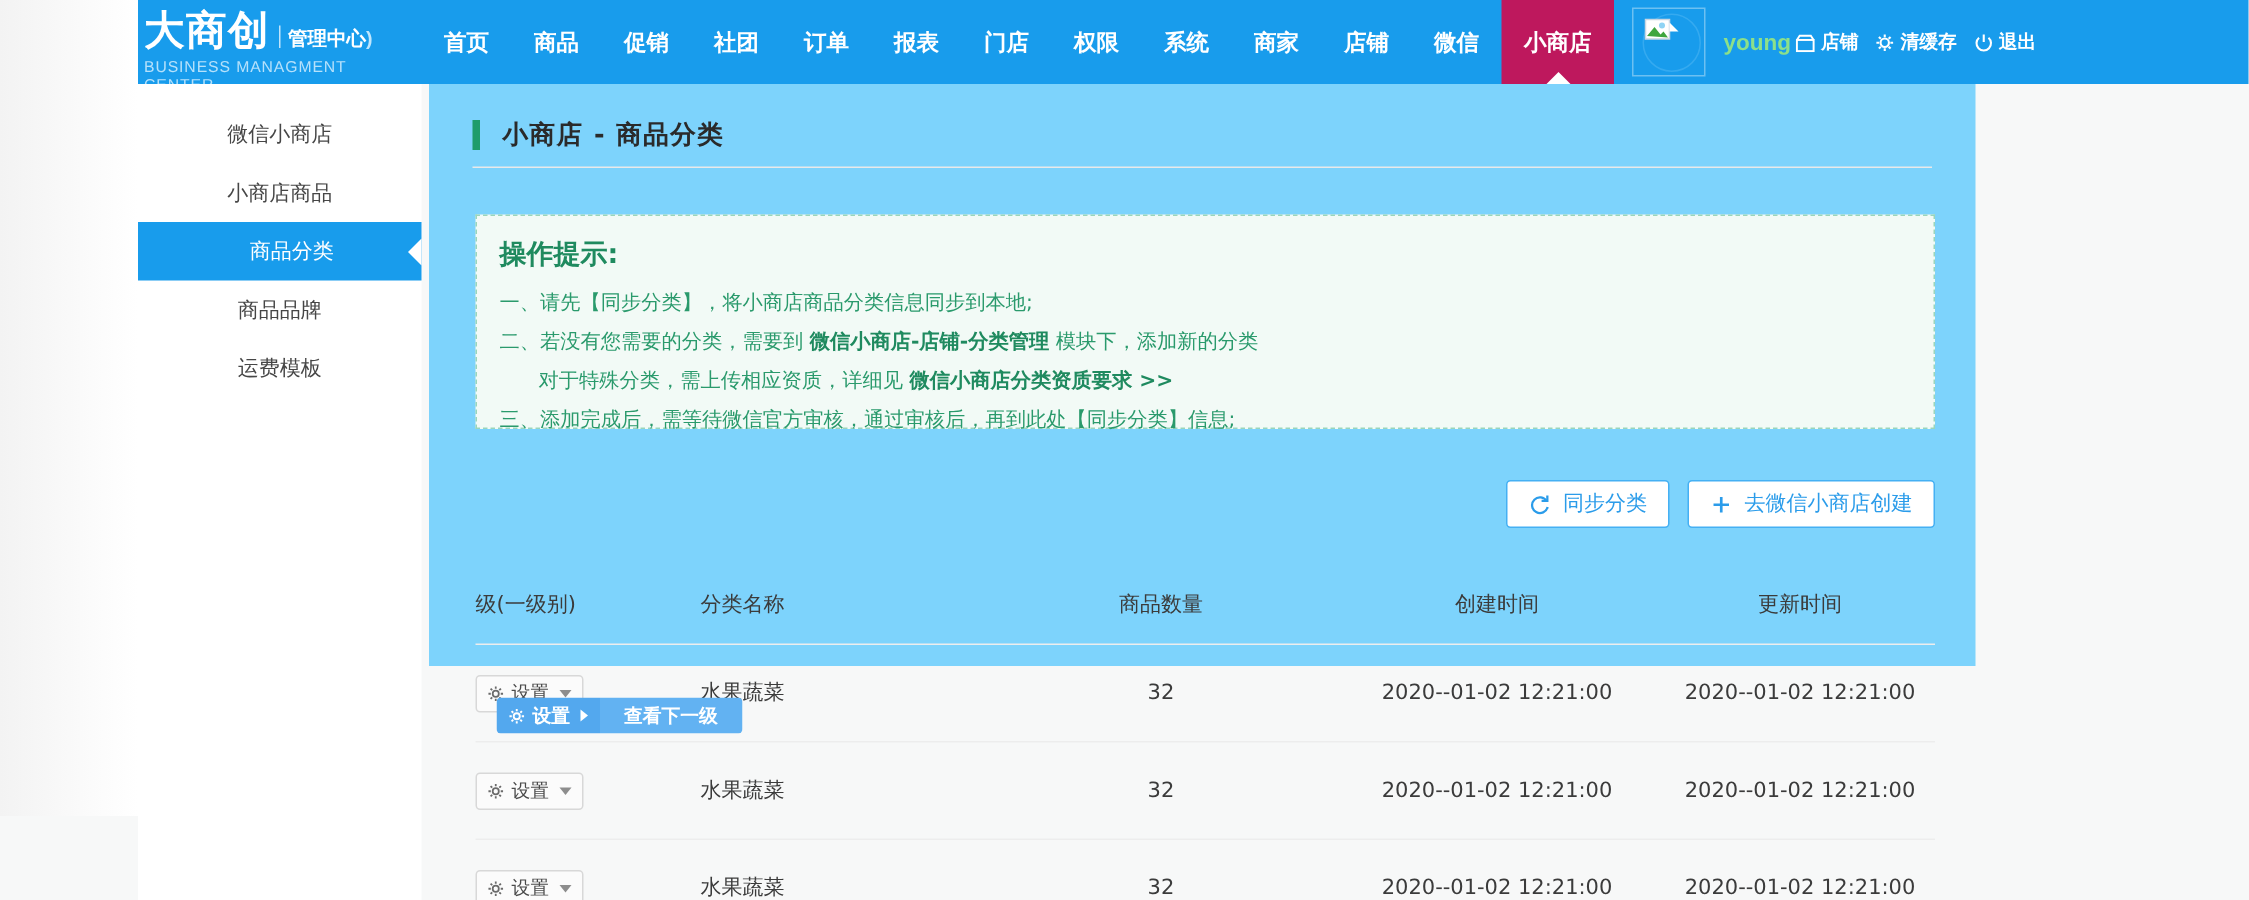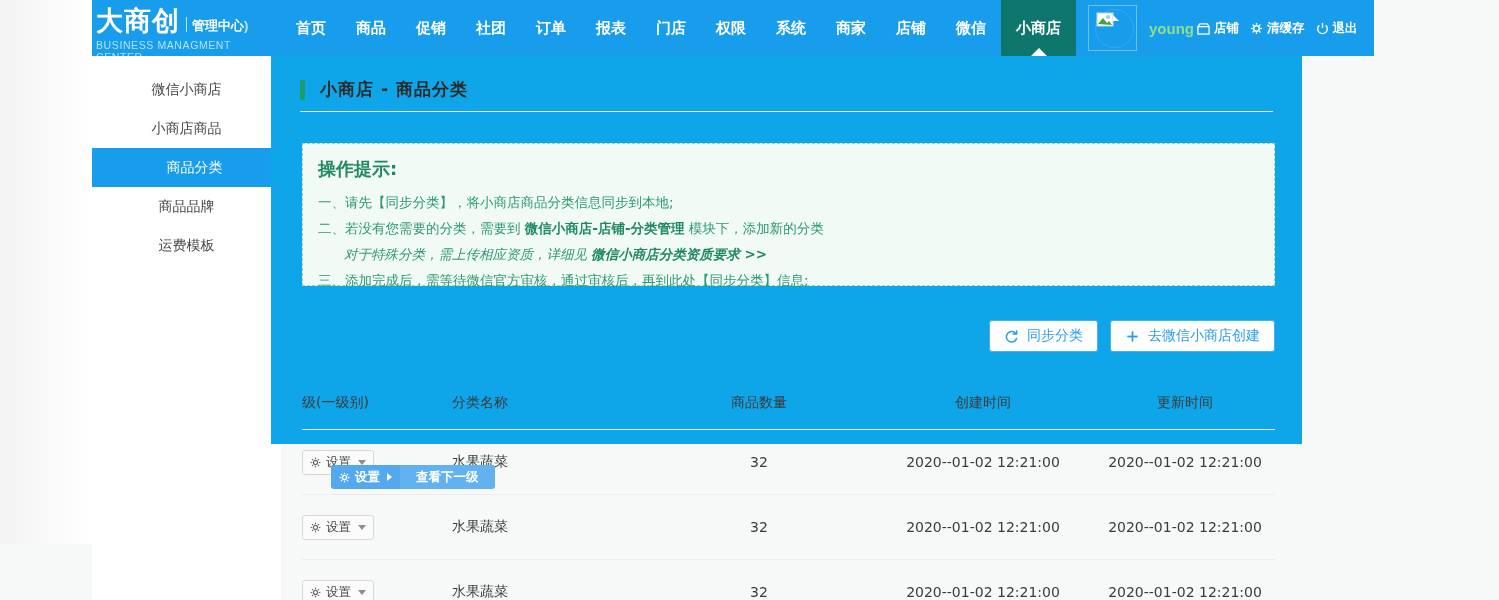--- a/index.html
+++ b/index.html
@@ -5,21 +5,21 @@
   * { box-sizing: border-box; margin: 0; padding: 0; }
   html, body {
     width: 1499px; height: 600px;
     background: #f7f8f8;
     font-family: "Liberation Sans", "DejaVu Sans", sans-serif;
     overflow: hidden;
   }
 
   
   .topbar {
-    position: absolute; left: 0; top: 0; width: 1374px; height: 56px;
+    position: absolute; left: 0; top: 0; width: 1499px; height: 56px;
     background: #189cec;
   }
   .brand {
     position: absolute; left: 96px; top: 2px; width: 176px; height: 52px;
   }
   .brand-row { display: flex; align-items: flex-end; height: 34px; }
   .brand-logo {
     color: #ffffff; font-size: 27px; font-weight: bold; letter-spacing: 1px;
     line-height: 30px; font-family: "DejaVu Sans", sans-serif;
   }
@@ -40,21 +40,21 @@
   }
 
   .nav { position: absolute; left: 281px; top: 0; height: 56px; display: flex; }
   .nav-item {
     height: 56px; min-width: 59px; padding: 0 15px;
     display: flex; align-items: center; justify-content: center;
     color: #ffffff; font-size: 15px; font-weight: bold;
     position: relative; cursor: pointer;
     font-family: "DejaVu Sans", sans-serif;
   }
-  .nav-item.active { background: #0f766e; }
+  .nav-item.active { background: #be185d; }
   .nav-item.active .nav-caret {
     position: absolute; left: 50%; bottom: -1px; transform: translateX(-50%);
     width: 0; height: 0;
     border-left: 9px solid transparent; border-right: 9px solid transparent;
     border-bottom: 9px solid #ffffff;
   }
 
   .userbox {
     position: absolute; left: 1088px; top: 0; height: 56px;
     display: flex; align-items: center; gap: 12px;
@@ -100,22 +100,22 @@
     border-top: 9px solid transparent; border-bottom: 9px solid transparent;
     border-right: 9px solid #ffffff;
   }
   .side-shadow {
     position: absolute; left: 0; top: 0; width: 92px; height: 544px;
     background: linear-gradient(to right, #f3f3f3 0%, #ffffff 100%);
   }
 
   
   .panel {
-    position: absolute; left: 271px; top: 56px; width: 1031px; height: 388px;
-    background: #0ea5e9;
+    position: absolute; left: 286px; top: 56px; width: 1031px; height: 388px;
+    background: #7dd3fc;
   }
 
   .page-title {
     position: absolute; left: 29px; top: 22px;
     display: flex; align-items: center; gap: 15px;
   }
   .title-bar { width: 5px; height: 20px; background: #1f9c6b; }
   .title-text {
     color: #2a2a2a; font-size: 17px; font-weight: bold; letter-spacing: 1px;
     font-family: "DejaVu Sans", sans-serif;
@@ -132,21 +132,21 @@
     padding: 13px 0 0 15px;
   }
   .tips-title {
     color: #1f8a5f; font-size: 18px; font-weight: bold; margin-bottom: 8px;
     font-family: "DejaVu Sans", sans-serif;
   }
   .tips-line {
     color: #2a9a6c; font-size: 13.5px; line-height: 26px;
     font-family: "DejaVu Sans", sans-serif;
   }
-  .tips-line.indent { padding-left: 26px; font-style: italic; }
+  .tips-line.indent { padding-left: 26px; }
   .tips-link { font-weight: bold; color: #1f8a5f; cursor: pointer; }
 
   
   .actions {
     position: absolute; right: 27px; top: 264px;
     display: flex; gap: 12px;
   }
   .btn {
     height: 32px; padding: 0 14px; background: #ffffff;
     border: 1px solid #45b0f3; border-radius: 3px;

